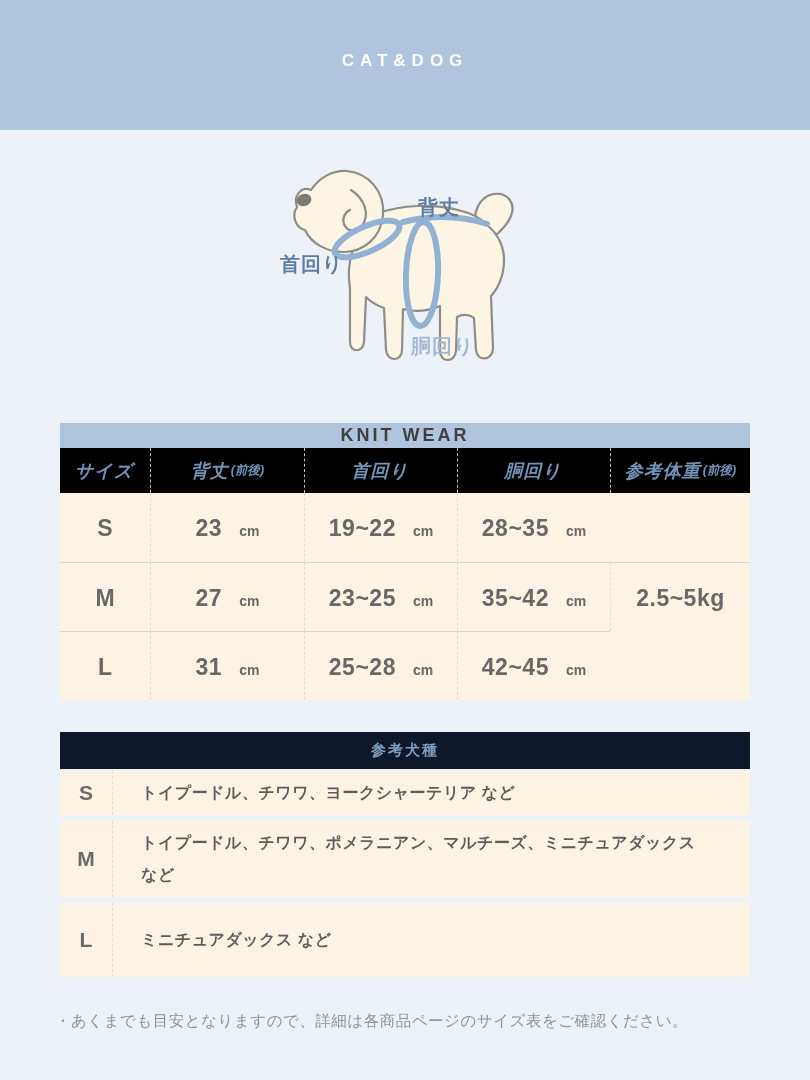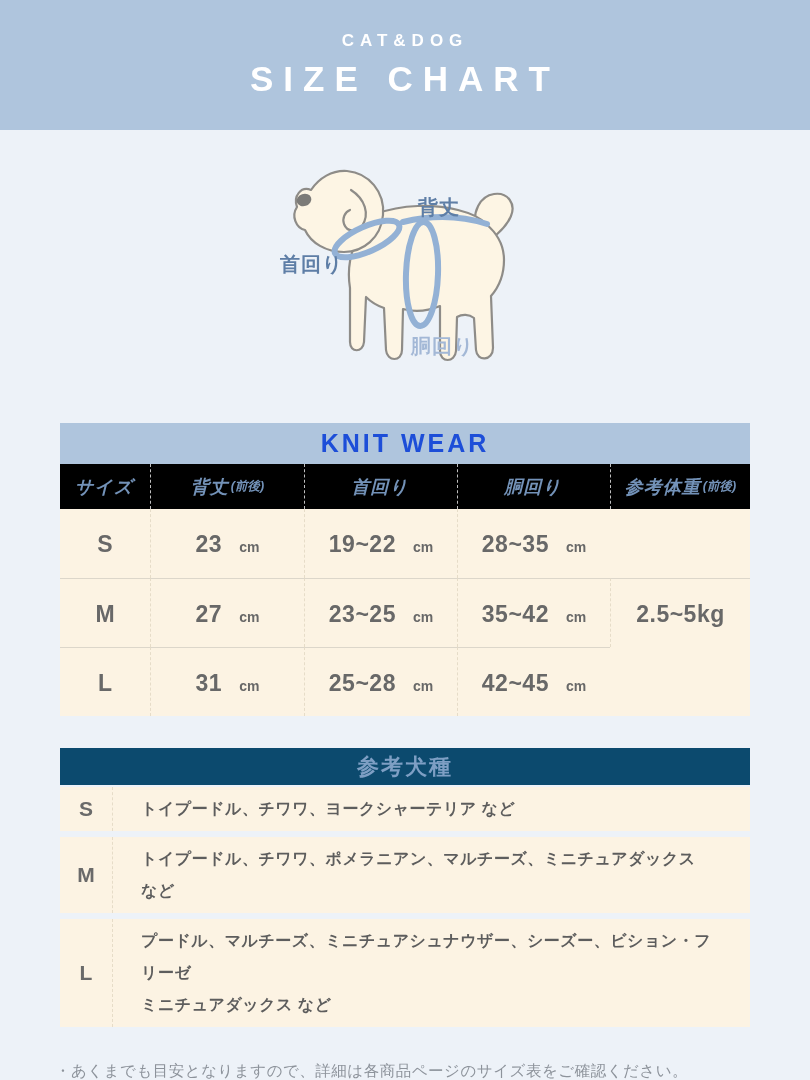--- a/index.html
+++ b/index.html
@@ -22,23 +22,23 @@
   .diagram { position: relative; height: 293px; }
   .diagram svg { position: absolute; left: 250px; top: 24px; }
   .dlabel { position: absolute; font-weight: bold; font-size: 20px; letter-spacing: 1px; }
   .l-back  { left: 418px; top: 64px;  color: #5e7ea6; }
   .l-neck  { left: 280px; top: 121px; color: #5e7ea6; }
   .l-girth { left: 411px; top: 203px; color: #a3b8d6; }
 
   
   .size-table { margin: 0 60px; width: 690px; }
   .band {
-    height: 41px; background: #afc5dd; color: #1d4ed8;
+    height: 25px; background: #afc5dd; color: #404040;
     display: flex; align-items: center; justify-content: center;
-    font-size: 25px; font-weight: bold; letter-spacing: 3px;
+    font-size: 18px; font-weight: bold; letter-spacing: 3px;
   }
   .grid { display: grid; grid-template-columns: 90px 154px 153px 153px 140px; }
   .header-row { background: #000000; height: 45px; font-style: italic; }
   .hcell {
     display: flex; align-items: center; justify-content: center;
     color: #7392b8; font-size: 18px; font-weight: bold; letter-spacing: 1px;
   }
   .hcell + .hcell { border-left: 1.5px dashed rgba(255,255,255,0.75); }
   .hsub { font-size: 12.5px; margin-left: 2px; letter-spacing: 0; }
   .trow { background: #fcf3e3; height: 69px; }
@@ -47,21 +47,21 @@
     display: flex; align-items: baseline; justify-content: center;
     padding-top: 22px; color: #686868; font-weight: bold;
   }
   .cell + .cell { border-left: 1.5px dashed #e6dcc8; }
   .num { font-size: 23px; letter-spacing: 0.5px; }
   .size-letter { font-size: 23px; }
   .unit { font-size: 14px; margin-left: 17px; }
 
   
   .breeds { margin: 32px 60px 0; width: 690px; }
-  .breeds .band { height: 37px; font-size: 22px; color: #7e9fc4; background: #0c4a6e; letter-spacing: 2px; }
+  .breeds .band { height: 37px; font-size: 15px; color: #7e9fc4; background: #0f172a; letter-spacing: 2px; }
   .brow {
     display: grid; grid-template-columns: 52px 1fr;
     background: #fcf3e3; margin-top: 2px; min-height: 39px;
   }
   .brow + .brow { margin-top: 6px; min-height: 38px; }
   .brow.tall { min-height: 74px; }
   .bsize {
     display: flex; align-items: center; justify-content: center;
     color: #6a6a6a; font-size: 21px; font-weight: bold;
   }
@@ -76,21 +76,20 @@
   .notes { margin: 34px 0 0 55px; color: #8d939b; font-size: 15.5px; }
   .notes p { margin-bottom: 15px; letter-spacing: 0.5px; }
 </style>
 </head>
 <body>
 
 <div class="page">
 
   <header class="banner">
     <div class="brand">CAT&amp;DOG</div>
-    <div class="title">SIZE CHART</div>
   </header>
 
   <section class="diagram">
     <svg viewBox="0 0 330 240" width="330" height="240">
       <g stroke="#8e8c88" stroke-width="2.2" fill="#fdf5e4" stroke-linecap="round" stroke-linejoin="round">
 
         <path d="M 226,74 C 222,58 230,42 244,40 C 258,38 266,50 261,62 C 257,72 248,80 240,86 Z"></path>
 
         <path d="M 126,60
           C 152,50 184,50 208,56
@@ -226,21 +225,20 @@
     <div class="brow">
       <div class="bsize">M</div>
       <div class="bnames">
         <div>トイプードル、チワワ、ポメラニアン、マルチーズ、ミニチュアダックス など</div>
       </div>
     </div>
 
     <div class="brow tall">
       <div class="bsize">L</div>
       <div class="bnames">
-        <div>プードル、マルチーズ、ミニチュアシュナウザー、シーズー、ビション・フリーゼ</div>
         <div>ミニチュアダックス など</div>
       </div>
     </div>
   </section>
 
   <footer class="notes">
     <p>・あくまでも目安となりますので、詳細は各商品ページのサイズ表をご確認ください。</p>
 
   </footer>
 

